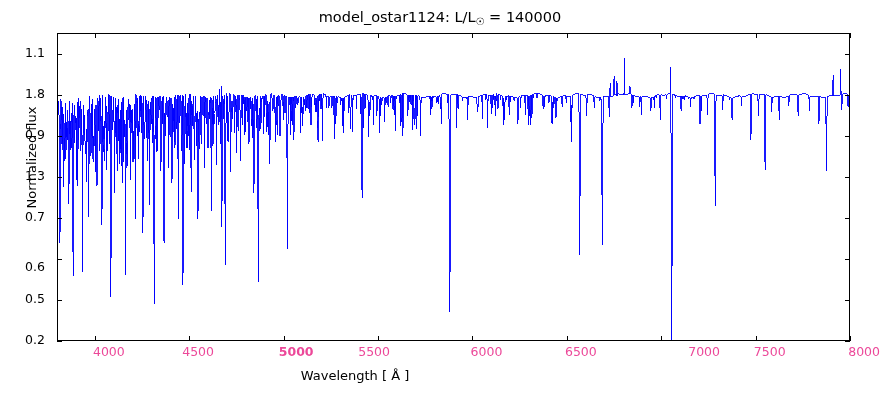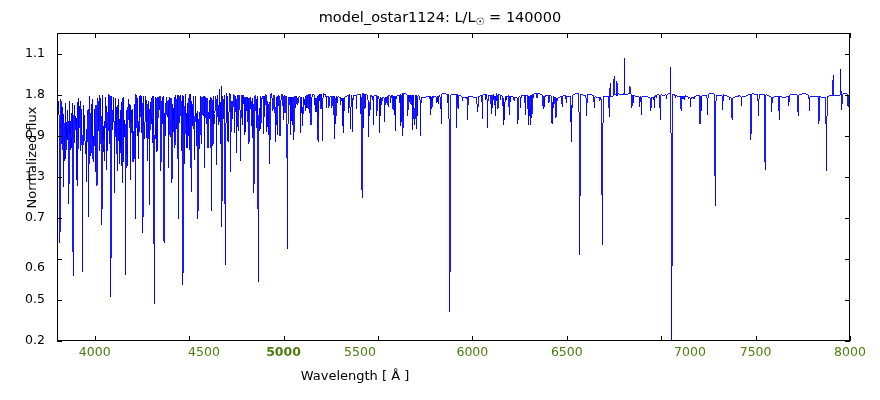--- a/index.html
+++ b/index.html
@@ -89,22 +89,22 @@
     font-size: 12.5px;
     color: #000000;
     text-align: right;
     white-space: nowrap;
     line-height: 12px;
   }
   .xlabel-txt {
     position: absolute;
     top: 345px;
     font-size: 12.5px;
-    color: #4d7c0f;
-    text-align: center;
+    color: #ec4899;
+    text-align: right;
     white-space: nowrap;
     width: 60px;
     line-height: 14px;
   }
   #y-axis-title {
     position: absolute;
     left: -49px;
     top: 150px;
     width: 160px;
     transform: rotate(-90deg);
@@ -183,21 +183,21 @@
       <div class="ylabel-txt" style="top: 292.933px;">0.5</div>
       <div class="ylabel-txt" style="top: 261px;">0.6</div>
       <div class="ylabel-txt" style="top: 210.8px;">0.7</div>
       <div class="ylabel-txt" style="top: 169.733px;">1.3</div>
       <div class="ylabel-txt" style="top: 128.667px; margin-left: 20px;">0.9</div>
       <div class="ylabel-txt" style="top: 87.6px;">1.8</div>
       <div class="ylabel-txt" style="top: 46.5333px;">1.1</div>
     </div>
   <div id="x-ticklabels">
       <div class="xlabel-txt" style="left: 64.7619px;">4000</div>
-      <div class="xlabel-txt" style="left: 174px;">4500</div>
+      <div class="xlabel-txt" style="left: 154px;">4500</div>
       <div class="xlabel-txt" style="left: 253.571px; font-weight: bold;">5000</div>
       <div class="xlabel-txt" style="left: 330px;">5500</div>
       <div class="xlabel-txt" style="left: 442.381px;">6000</div>
       <div class="xlabel-txt" style="left: 536.786px;">6500</div>
       <div class="xlabel-txt" style="left: 660px;">7000</div>
       <div class="xlabel-txt" style="left: 725.595px;">7500</div>
       <div class="xlabel-txt" style="left: 820px;">8000</div>
     </div>
 
   <div id="y-axis-title">Normalized flux</div>

